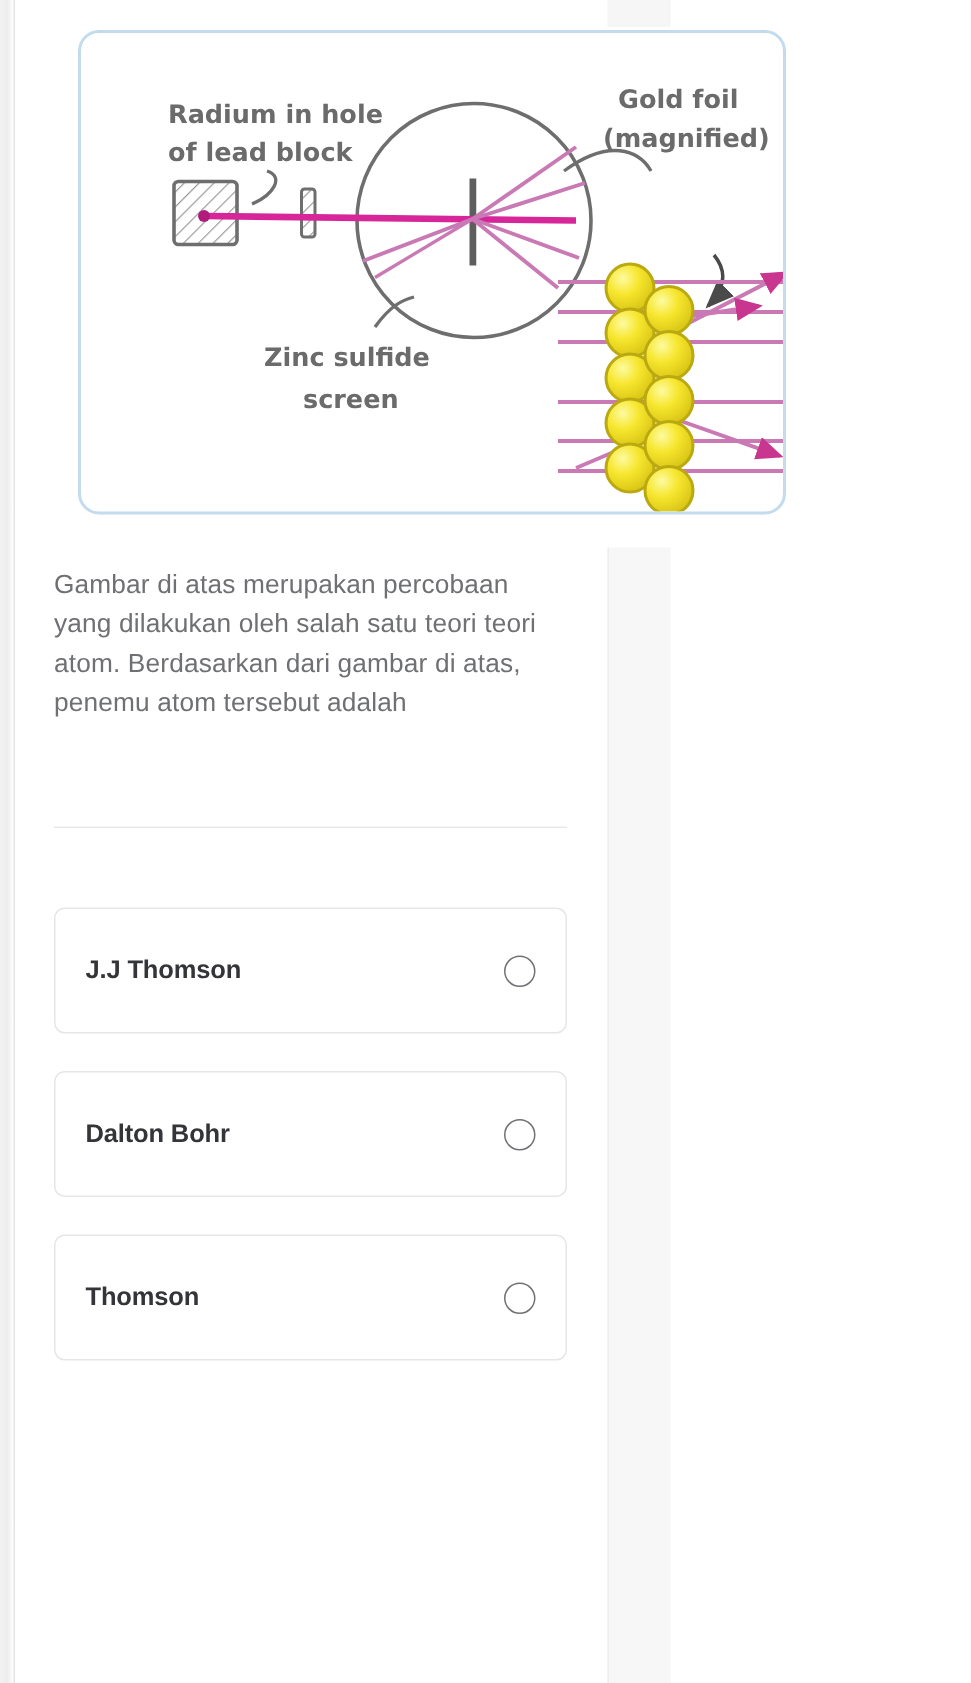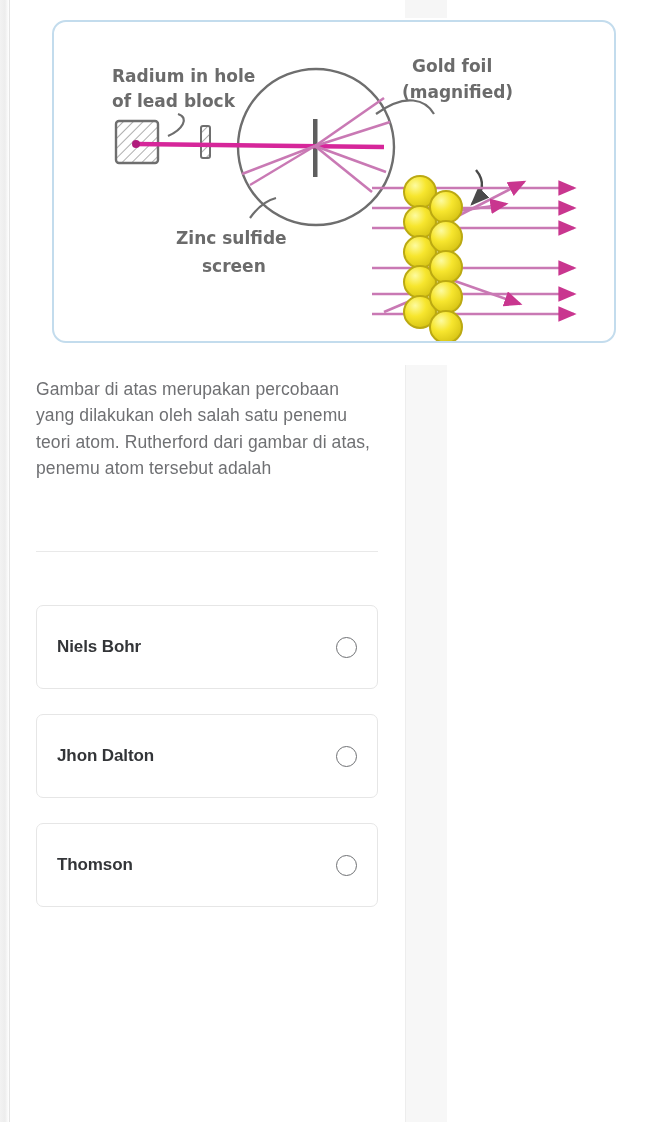--- a/index.html
+++ b/index.html
@@ -45,21 +45,21 @@
     position: absolute;
     left: 405px; top: 365px;
     width: 1px; height: 757px;
     background: #ededed;
   }
 
   
   .figure-card {
     position: absolute;
     left: 52px; top: 20px;
-    width: 564px; height: 323px;
+    width: 472px; height: 323px;
     background: #ffffff;
     border: 2px solid #c3dced;
     border-radius: 14px;
     box-sizing: border-box;
     overflow: hidden;
   }
   .figure-card svg { display: block; }
 
   .fig-label {
     font-family: "DejaVu Sans", sans-serif;
@@ -207,30 +207,30 @@
 
     <text class="fig-label" x="58" y="60">Radium in hole</text>
     <text class="fig-label" x="58" y="85">of lead block</text>
     <text class="fig-label" x="358" y="50">Gold foil</text>
     <text class="fig-label" x="348" y="76">(magnified)</text>
     <text class="fig-label" x="122" y="222">Zinc sulfide</text>
     <text class="fig-label" x="148" y="250">screen</text>
   </svg>
 </div>
 
-<div class="question">Gambar di atas merupakan percobaan yang dilakukan oleh salah satu penemu teori atom. Rutherford dari gambar di atas, penemu atom tersebut adalah</div>
+<div class="question">Gambar di atas merupakan percobaan yang dilakukan oleh salah satu teori teori atom. Berdasarkan dari gambar di atas, penemu atom tersebut adalah</div>
 
 <div class="divider"></div>
 
 <div class="options">
   <div class="option-card">
-    <span class="option-label">Niels Bohr</span>
+    <span class="option-label">J.J Thomson</span>
     <span class="radio"></span>
   </div>
   <div class="option-card">
-    <span class="option-label">Jhon Dalton</span>
+    <span class="option-label">Dalton Bohr</span>
     <span class="radio"></span>
   </div>
   <div class="option-card">
     <span class="option-label">Thomson</span>
     <span class="radio"></span>
   </div>
 </div>
 
 </body></html>

